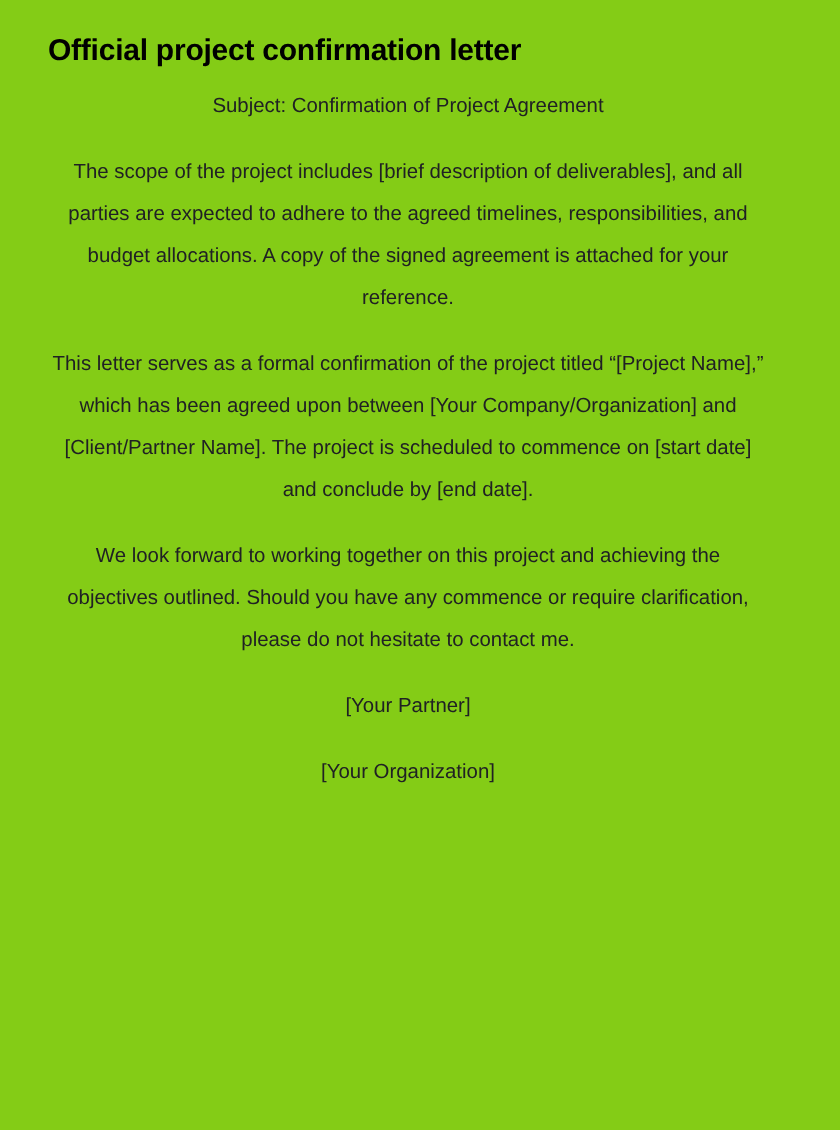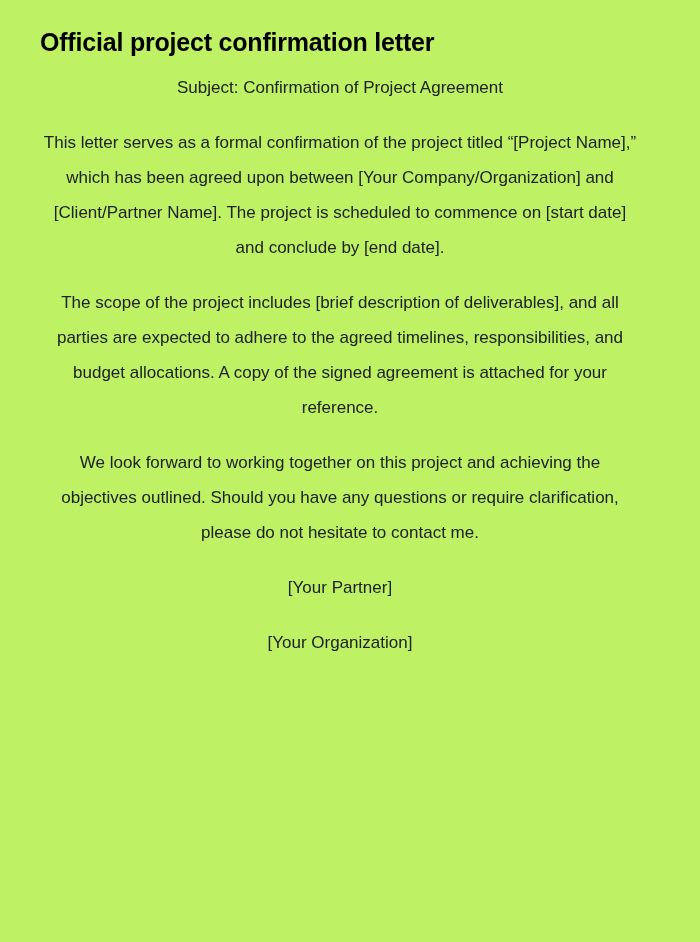--- a/index.html
+++ b/index.html
@@ -10,21 +10,21 @@
     body {
       font-family: "Liberation Sans", sans-serif;
       color: #202124;
       -webkit-font-smoothing: antialiased;
     }
     .page {
       width: 700px;
       height: 942px;
       box-sizing: border-box;
       padding: 27px 60px 0 40px;
-      background: #bef264;
+      background: #84cc16;
       overflow: hidden;
     }
     h1.doc-title {
       font-size: 25px;
       line-height: 30px;
       font-weight: 700;
       color: #000000;
       letter-spacing: -0.2px;
       margin: 0 0 13px 0;
     }
@@ -39,25 +39,25 @@
 </head>
 <body>
 
 <div class="page">
 
   <h1 class="doc-title">Official project confirmation letter</h1>
 
   <p class="doc-par">Subject: Confirmation of Project Agreement</p>
 
 
+  <p class="doc-par">The scope of the project includes [brief description of deliverables], and all parties are expected to adhere to the agreed timelines, responsibilities, and budget allocations. A copy of the signed agreement is attached for your reference.</p>
+
   <p class="doc-par">This letter serves as a formal confirmation of the project titled “[Project Name],” which has been agreed upon between [Your Company/Organization] and [Client/Partner Name]. The project is scheduled to commence on [start date] and conclude by [end date].</p>
 
-  <p class="doc-par">The scope of the project includes [brief description of deliverables], and all parties are expected to adhere to the agreed timelines, responsibilities, and budget allocations. A copy of the signed agreement is attached for your reference.</p>
-
-  <p class="doc-par">We look forward to working together on this project and achieving the objectives outlined. Should you have any questions or require clarification, please do not hesitate to contact me.</p>
+  <p class="doc-par">We look forward to working together on this project and achieving the objectives outlined. Should you have any commence or require clarification, please do not hesitate to contact me.</p>
 
 
 
   <p class="doc-par">[Your Partner]</p>
 
   <p class="doc-par">[Your Organization]</p>
 
 </div>
 
 </body></html>

